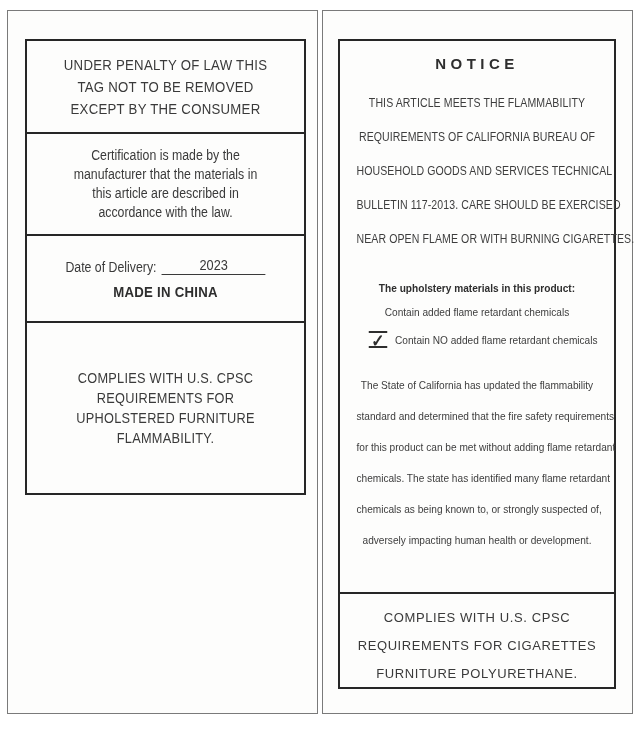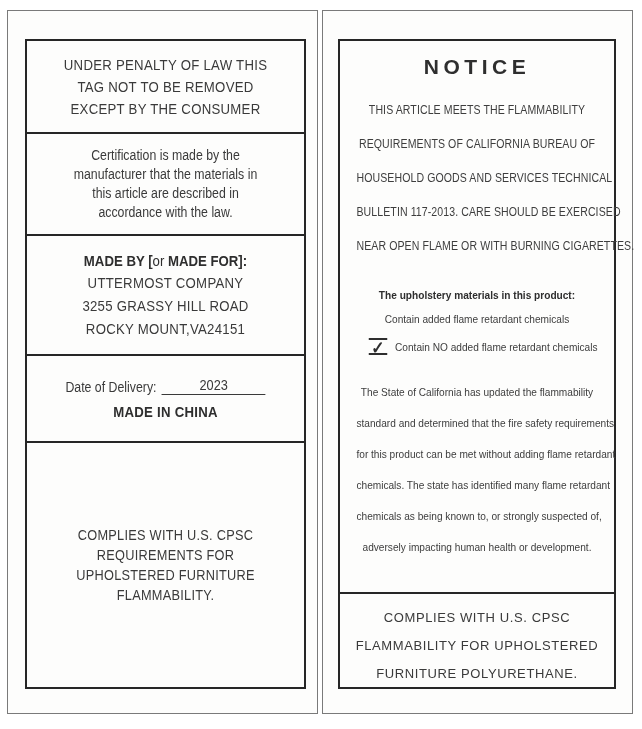--- a/index.html
+++ b/index.html
@@ -20,21 +20,21 @@
     box-sizing: border-box;
   }
   .panel-left  { left: 7px;   width: 311px; }
   .panel-right { left: 322px; width: 311px; }
   .inner {
     position: absolute;
     border: 2px solid #262626;
     background: #fdfdfc;
     box-sizing: border-box;
   }
-  .inner-left  { left: 17px; top: 28px; width: 281px; height: 650px; display: flex; flex-direction: column; }
+  .inner-left  { left: 17px; top: 28px; width: 281px; height: 456px; display: flex; flex-direction: column; }
   .inner-right { left: 15px; top: 28px; width: 278px; height: 650px; display: flex; flex-direction: column; }
 
   
   .sec {
     box-sizing: border-box;
     border-bottom: 2px solid #262626;
     display: flex; flex-direction: column;
     align-items: center; justify-content: center;
     text-align: center;
     flex: 0 0 auto;
@@ -70,21 +70,21 @@
     text-align: center;
     font-size: 14.5px;
     line-height: 17px;
   }
   .origin-line { font-size: 15px; font-weight: bold; letter-spacing: 0.3px; color: #2e2e2e; margin-top: 8px; white-space: nowrap; }
 
   
   .notice-title {
     margin-top: 14px;
     text-align: center;
-    font-size: 21px;
+    font-size: 15px;
     font-weight: 600;
     letter-spacing: 4.5px;
     color: #2e2e2e;
   }
   .rp-para1 { margin-top: 14px; }
   .rp-line  { font-size: 12px; line-height: 34px; text-align: center; letter-spacing: 0.1px; color: #3d3d3d; white-space: nowrap; }
   .uph-heading { margin-top: 26px; text-align: center; font-size: 11.5px; font-weight: bold; color: #2e2e2e; white-space: nowrap; }
   .uph-option  { margin-top: 12px; text-align: center; font-size: 11.5px; color: #3d3d3d; white-space: nowrap; }
   .check-row {
     margin-top: 13px;
@@ -140,28 +140,20 @@
 
     <section class="sec s4">
       <div class="squeeze">
         <div class="l-cert">Certification is made by the</div>
         <div class="l-cert">manufacturer that the materials in</div>
         <div class="l-cert">this article are described in</div>
         <div class="l-cert">accordance with the law.</div>
       </div>
     </section>
 
-    <section class="sec s5">
-      <div class="squeeze">
-        <div class="madeby-heading"><span class="b">MADE BY [</span><span>or</span><span class="b"> MADE FOR]:</span></div>
-        <div class="l-addr">UTTERMOST COMPANY</div>
-        <div class="l-addr">3255 GRASSY HILL ROAD</div>
-        <div class="l-addr">ROCKY MOUNT,VA24151</div>
-      </div>
-    </section>
 
     <section class="sec s6">
       <div class="squeeze">
         <div class="date-row">
           <span>Date of Delivery:</span>
           <span class="date-underline">2023</span>
         </div>
         <div class="origin-line">MADE IN CHINA</div>
       </div>
     </section>
@@ -206,18 +198,18 @@
         <div class="state-line">standard and determined that the fire safety requirements</div>
         <div class="state-line">for this product can be met without adding flame retardant</div>
         <div class="state-line">chemicals. The state has identified many flame retardant</div>
         <div class="state-line">chemicals as being known to, or strongly suspected of,</div>
         <div class="state-line">adversely impacting human health or development.</div>
       </div>
     </div>
 
     <div class="rp-compliance">
       <div class="rp-comp-line">COMPLIES WITH U.S. CPSC</div>
-      <div class="rp-comp-line">FLAMMABILITY FOR UPHOLSTERED</div>
+      <div class="rp-comp-line">REQUIREMENTS FOR CIGARETTES</div>
       <div class="rp-comp-line">FURNITURE POLYURETHANE.</div>
     </div>
 
   </div>
 </div>
 
 </body></html>

